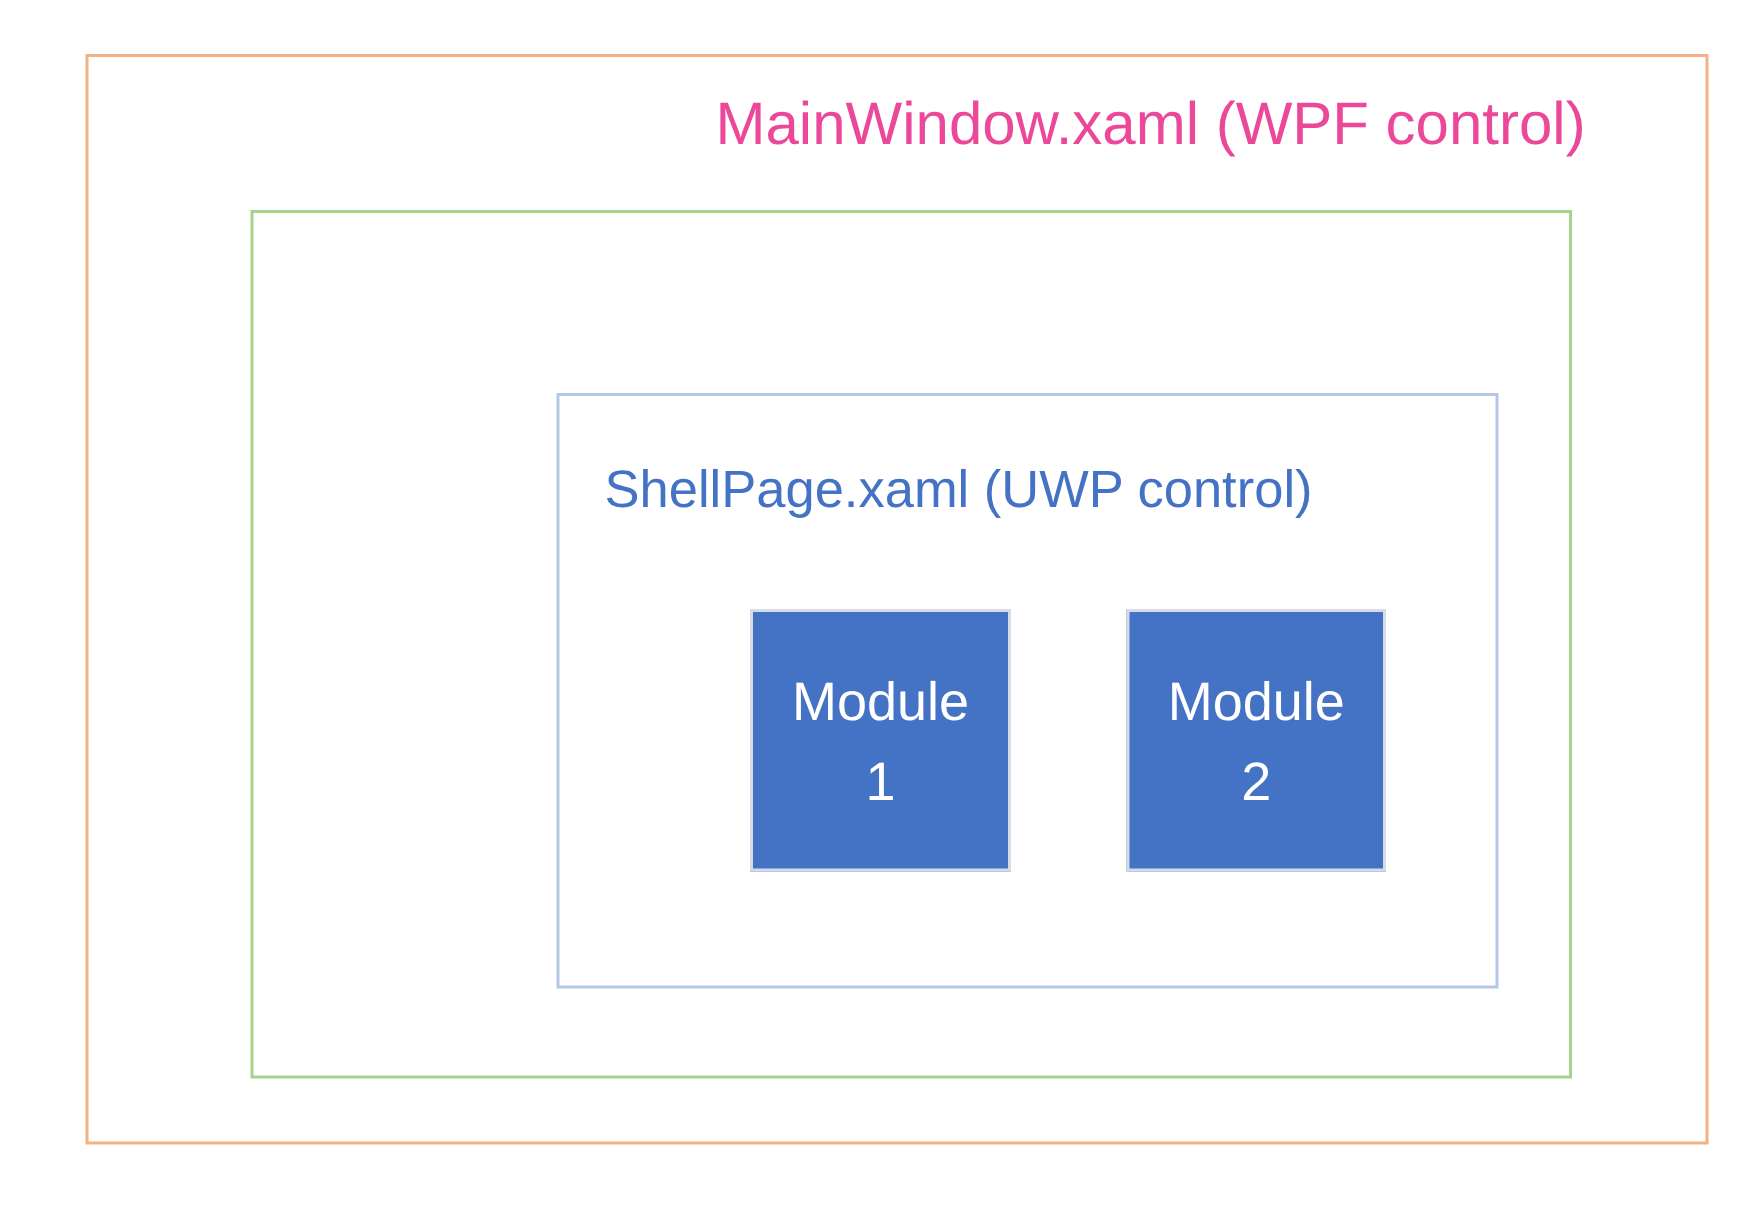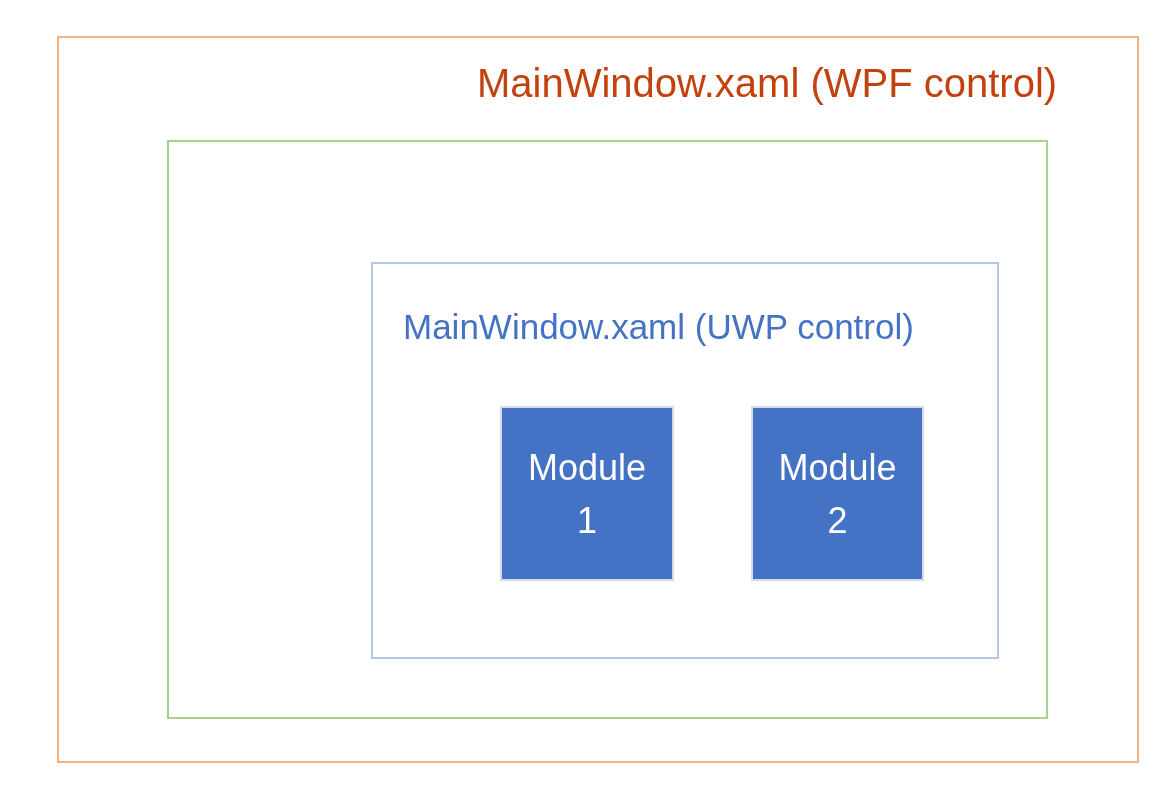--- a/index.html
+++ b/index.html
@@ -91,28 +91,28 @@
     display: block;
   }
 </style>
 </head>
 <body>
 
 <div class="canvas">
 
   <div class="box outer-box" style="border-color: rgb(244, 177, 131);">
 
-    <div class="label outer-label" style="color: #c2410c;">MainWindow.xaml (WPF control)</div>
+    <div class="label outer-label" style="color: #ec4899;">MainWindow.xaml (WPF control)</div>
 
     <div class="box host-box" style="border-color: rgb(169, 209, 142);">
 
 
       <div class="box shell-box" style="border-color: rgb(180, 199, 231);">
 
-        <div class="label shell-label" style="color: rgb(68, 114, 196);">MainWindow.xaml (UWP control)</div>
+        <div class="label shell-label" style="color: rgb(68, 114, 196);">ShellPage.xaml (UWP control)</div>
 
         <div class="module module-1" style="background-color: rgb(68, 114, 196); color: rgb(255, 255, 255); border-color: rgb(214, 220, 229);">
           <span>Module</span>
           <span>1</span>
         </div>
 
         <div class="module module-2" style="background-color: rgb(68, 114, 196); color: rgb(255, 255, 255); border-color: rgb(214, 220, 229);">
           <span>Module</span>
           <span>2</span>
         </div>

